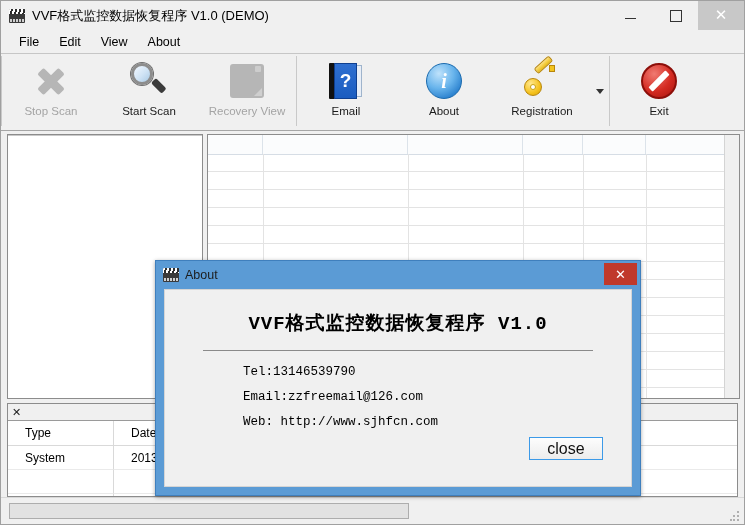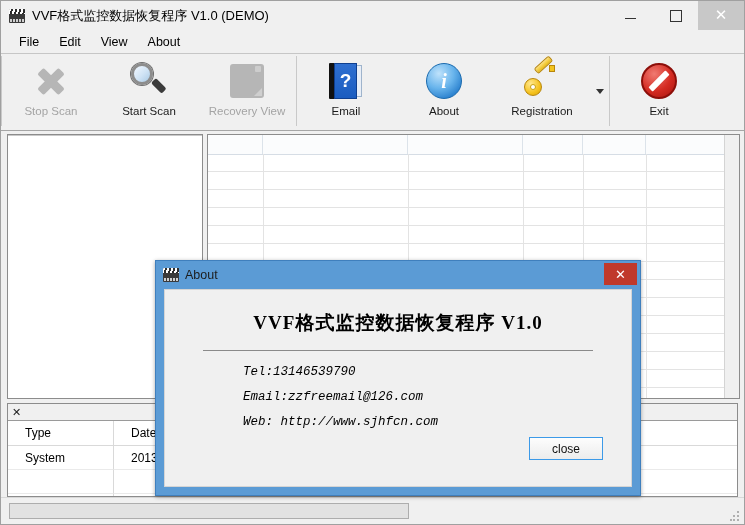--- a/index.html
+++ b/index.html
@@ -252,31 +252,31 @@
     position:absolute;right:3px;top:2px;width:33px;height:22px;background:#c0392b;
     display:flex;align-items:center;justify-content:center;color:#fff;font-size:13px;
     font-family:"DejaVu Sans",sans-serif;
   }
   .dlg-body{
     flex:1 1 auto;margin:0 8px 8px 8px;background:#f0f0f0;border:1px solid #d5d5d5;
     box-sizing:border-box;position:relative;
   }
   .dlg-heading{
     text-align:center;font-size:19px;font-weight:bold;color:#000;
-    margin-top:20px;letter-spacing:1px;font-family:Liberation Serif, serif;
+    margin-top:20px;letter-spacing:1px;font-family:Liberation Mono, monospace;
   }
   .dlg-rule{height:1px;background:#8a8a8a;margin:14px 38px 0 38px;}
   .dlg-lines{margin:14px 0 0 78px;font-family:"Liberation Mono","DejaVu Sans Mono",monospace;font-size:12.5px;color:#000;}
-  .dlg-lines div{margin-bottom:11px;font-style:italic;}
+  .dlg-lines div{margin-bottom:11px;}
   .dlg-btn{
     position:absolute;right:28px;bottom:26px;width:74px;height:23px;
     background:linear-gradient(180deg,#fdfdfd 0%,#ececec 100%);
     border:1px solid #3c9ae8;box-sizing:border-box;
     display:flex;align-items:center;justify-content:center;
-    font-size:12px;color:#111;
+    font-size:16px;color:#111;
   }
 </style>
 </head>
 <body>
 
 <div class="window">
 
   <div class="titlebar">
     <div class="title-icon">
       <div class="clap"></div>

